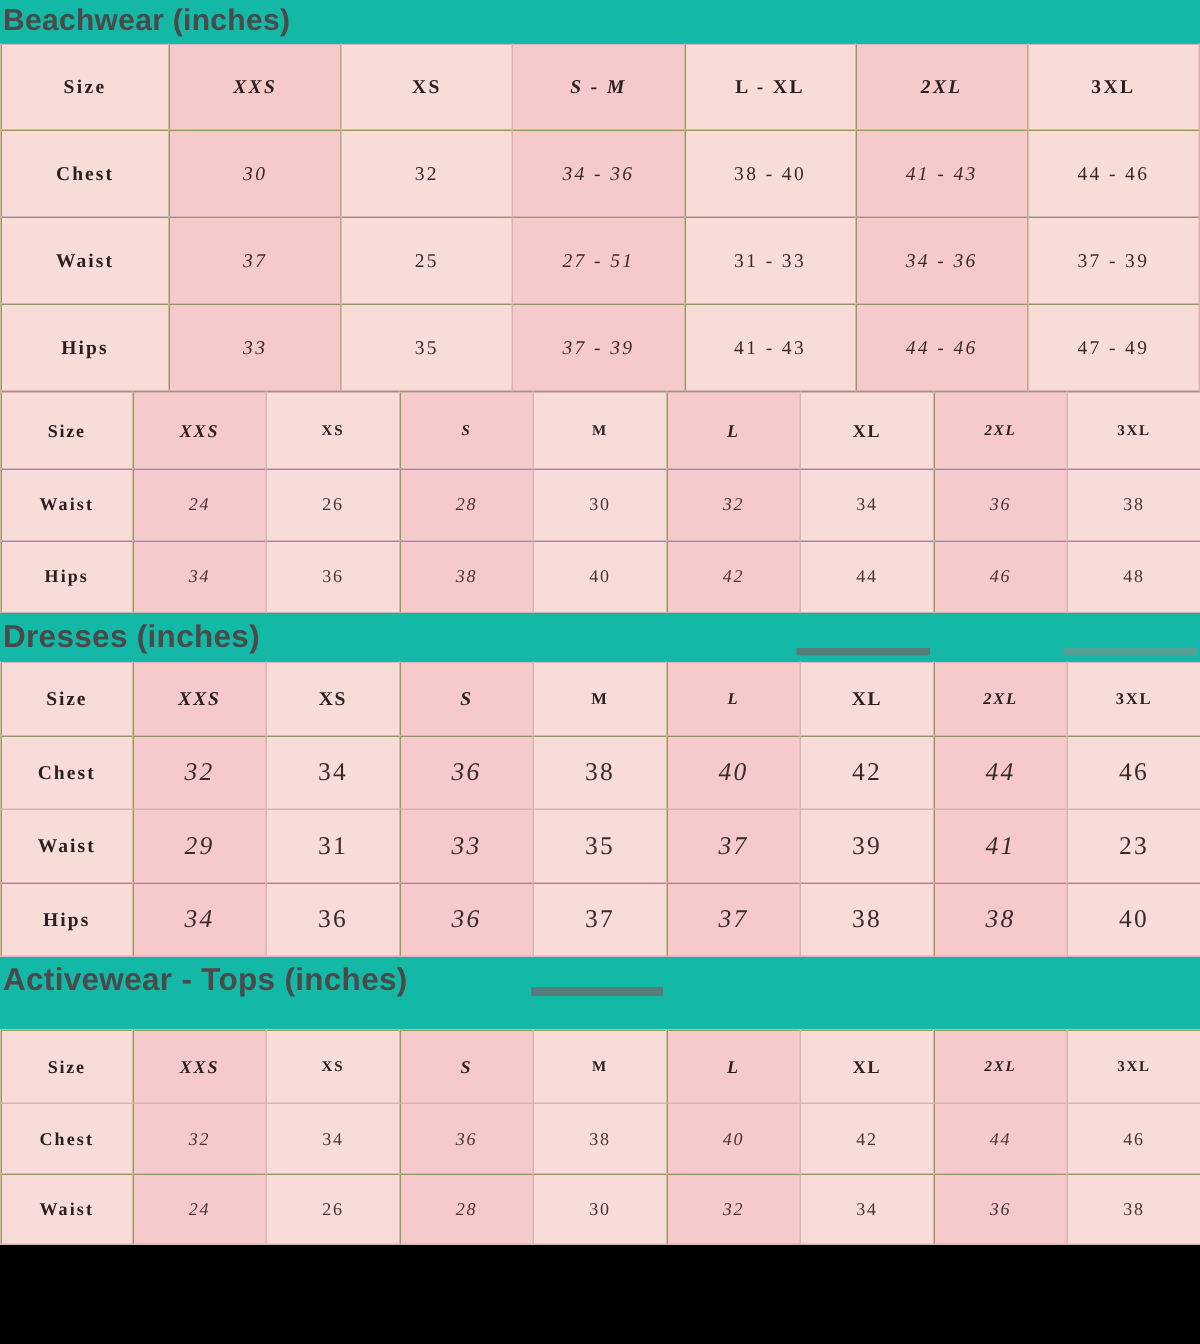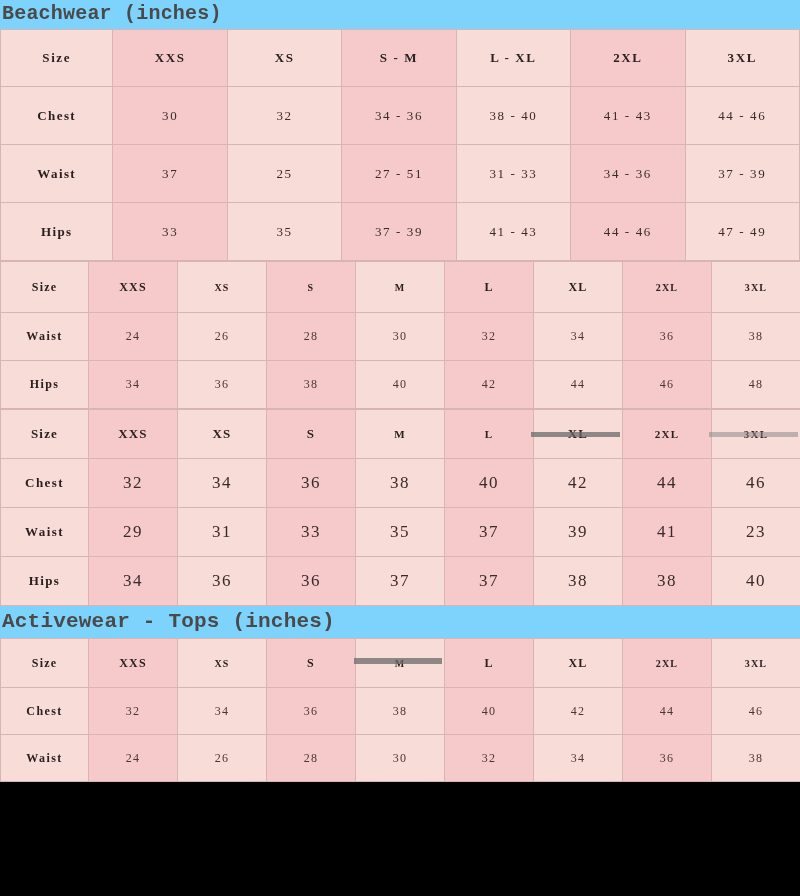--- a/index.html
+++ b/index.html
@@ -21,54 +21,54 @@
     position: relative;
     background: #000000;
   }
 
   .section {
     position: relative;
   }
 
   .section-title {
     color: #4a4a4a;
-    font-family: Liberation Mono, monospace;
+    font-family: Liberation Sans, sans-serif;
     font-weight: bold;
     letter-spacing: 0.2px;
-    background: #7dd3fc;
+    background: #14b8a6;
     white-space: nowrap;
     line-height: 1;
   }
 
   
   .t1 .section-title { font-size: 20px; padding: 4px 2px 5px 2px; }
   .t2 .section-title { font-size: 21px; padding: 5px 2px 6px 2px; }
   .t3 .section-title { font-size: 21px; padding: 5px 2px 6px 2px; }
-  .t4 .section-title { font-size: 21px; padding: 5px 2px 6px 2px; }
+  .t4 .section-title { font-size: 21px; padding: 5px 2px 22px 2px; }
 
   table.size-table {
     border-collapse: collapse;
     table-layout: fixed;
     width: 800px;
     background: #4d7c0f;
   }
 
   table.size-table td,
   table.size-table th {
     border: 1px solid #d8b5b2;
     text-align: center;
     vertical-align: middle;
     color: #2b2020;
     font-family: "Liberation Serif", "DejaVu Serif", serif;
     overflow: hidden;
     white-space: nowrap;
   }
 
   
-  td.shade-dark, th.shade-dark { background: #f6caca; }
+  td.shade-dark, th.shade-dark { background: #f6caca; font-style: italic; }
   td.shade-light, th.shade-light { background: #f8dcd8; }
 
   
   table.size-table thead th {
     font-weight: bold;
     letter-spacing: 1px;
   }
 
   
   table.size-table td.row-label {
@@ -222,20 +222,21 @@
           <td class="shade-dark  data-cell">42</td>
           <td class="shade-light data-cell">44</td>
           <td class="shade-dark  data-cell">46</td>
           <td class="shade-light data-cell">48</td>
         </tr>
       </tbody>
     </table>
   </div>
 
   <div class="section t3">
+    <div class="section-title">Dresses (inches)</div>
     <table class="size-table cols9">
       <colgroup>
         <col class="c0">
           <col class="cN">
           <col class="cN">
           <col class="cN">
           <col class="cN">
         <col class="cN">
           <col class="cN">
           <col class="cN">

